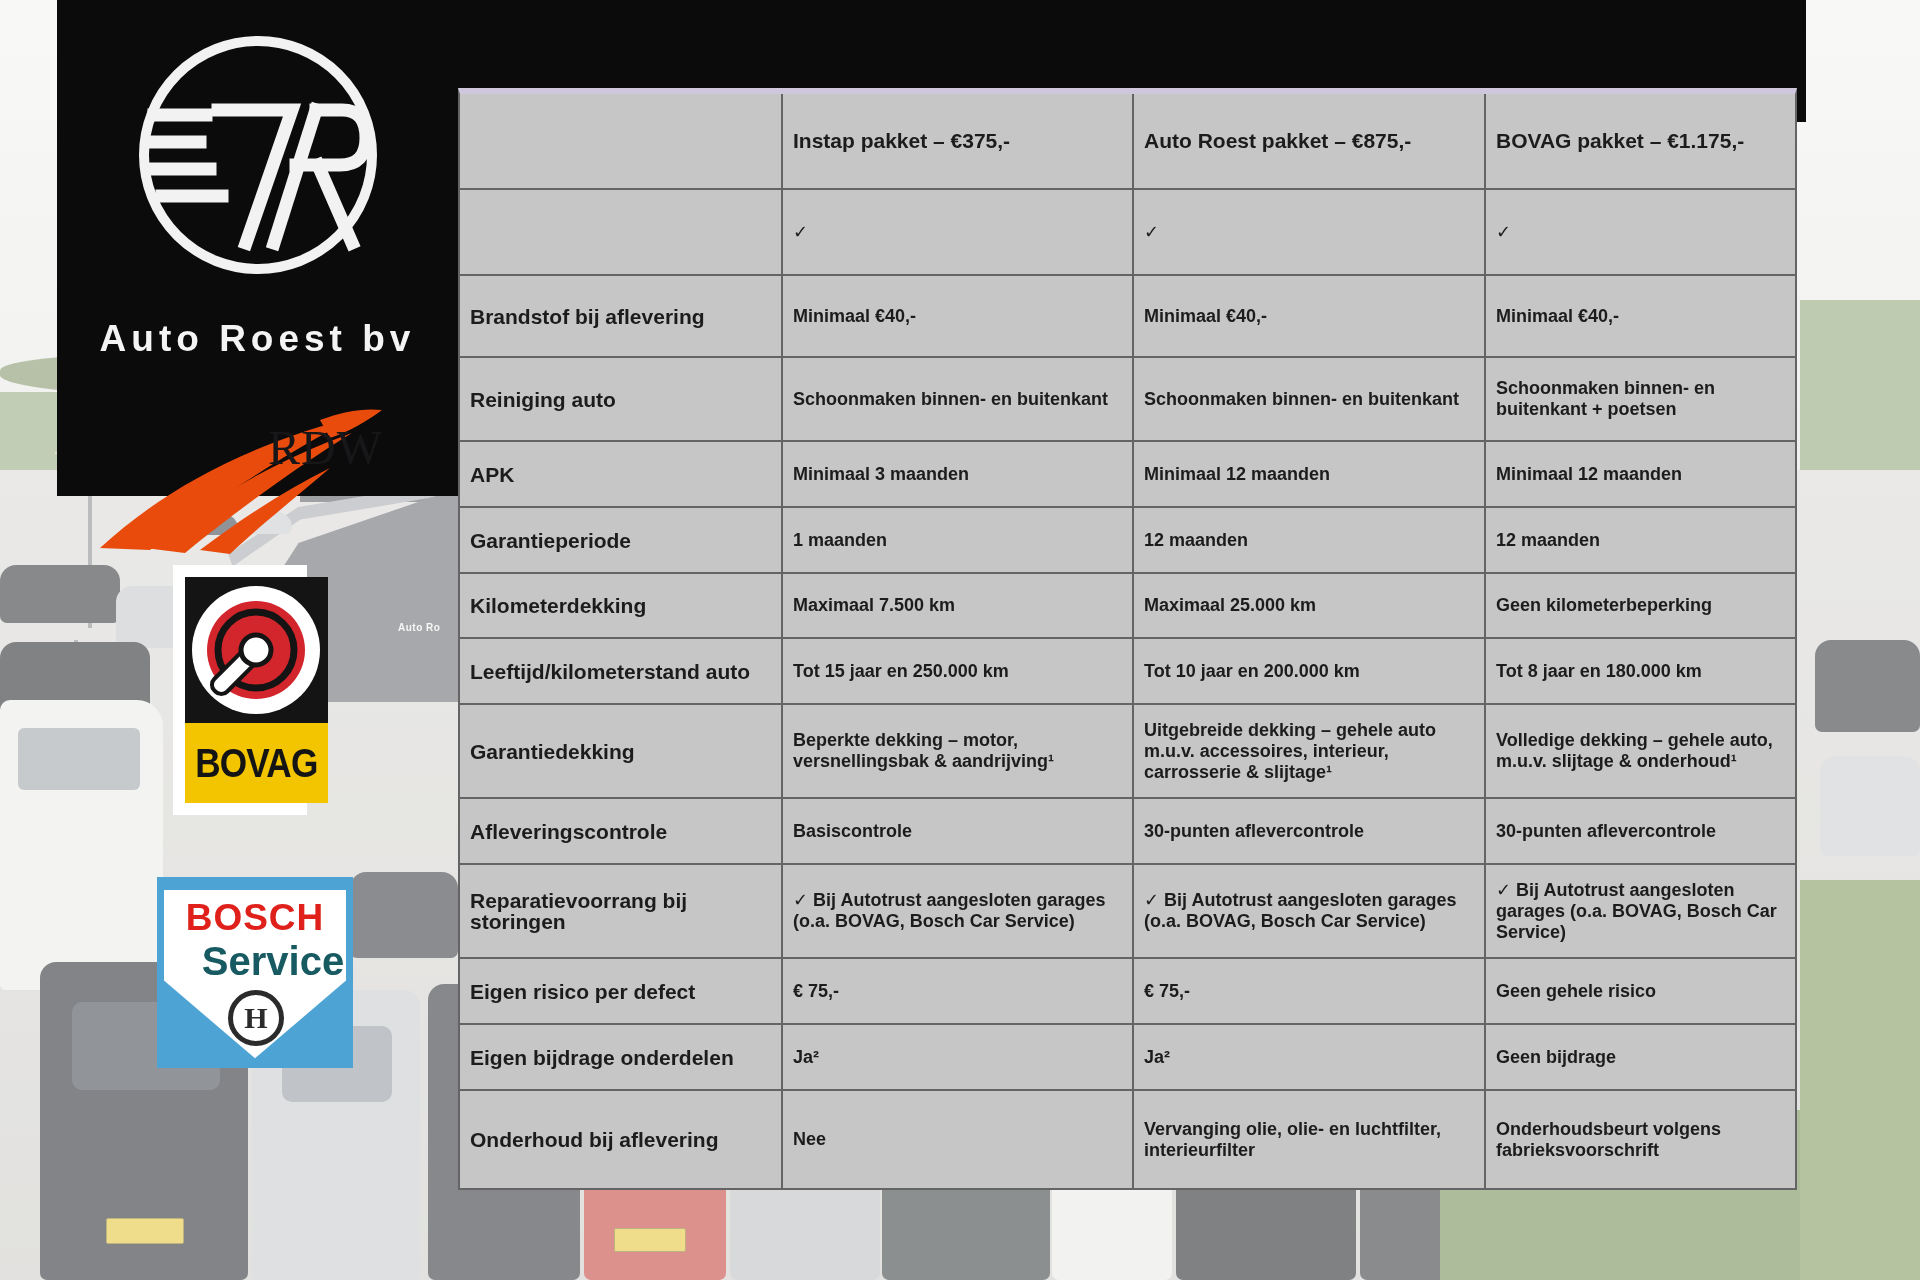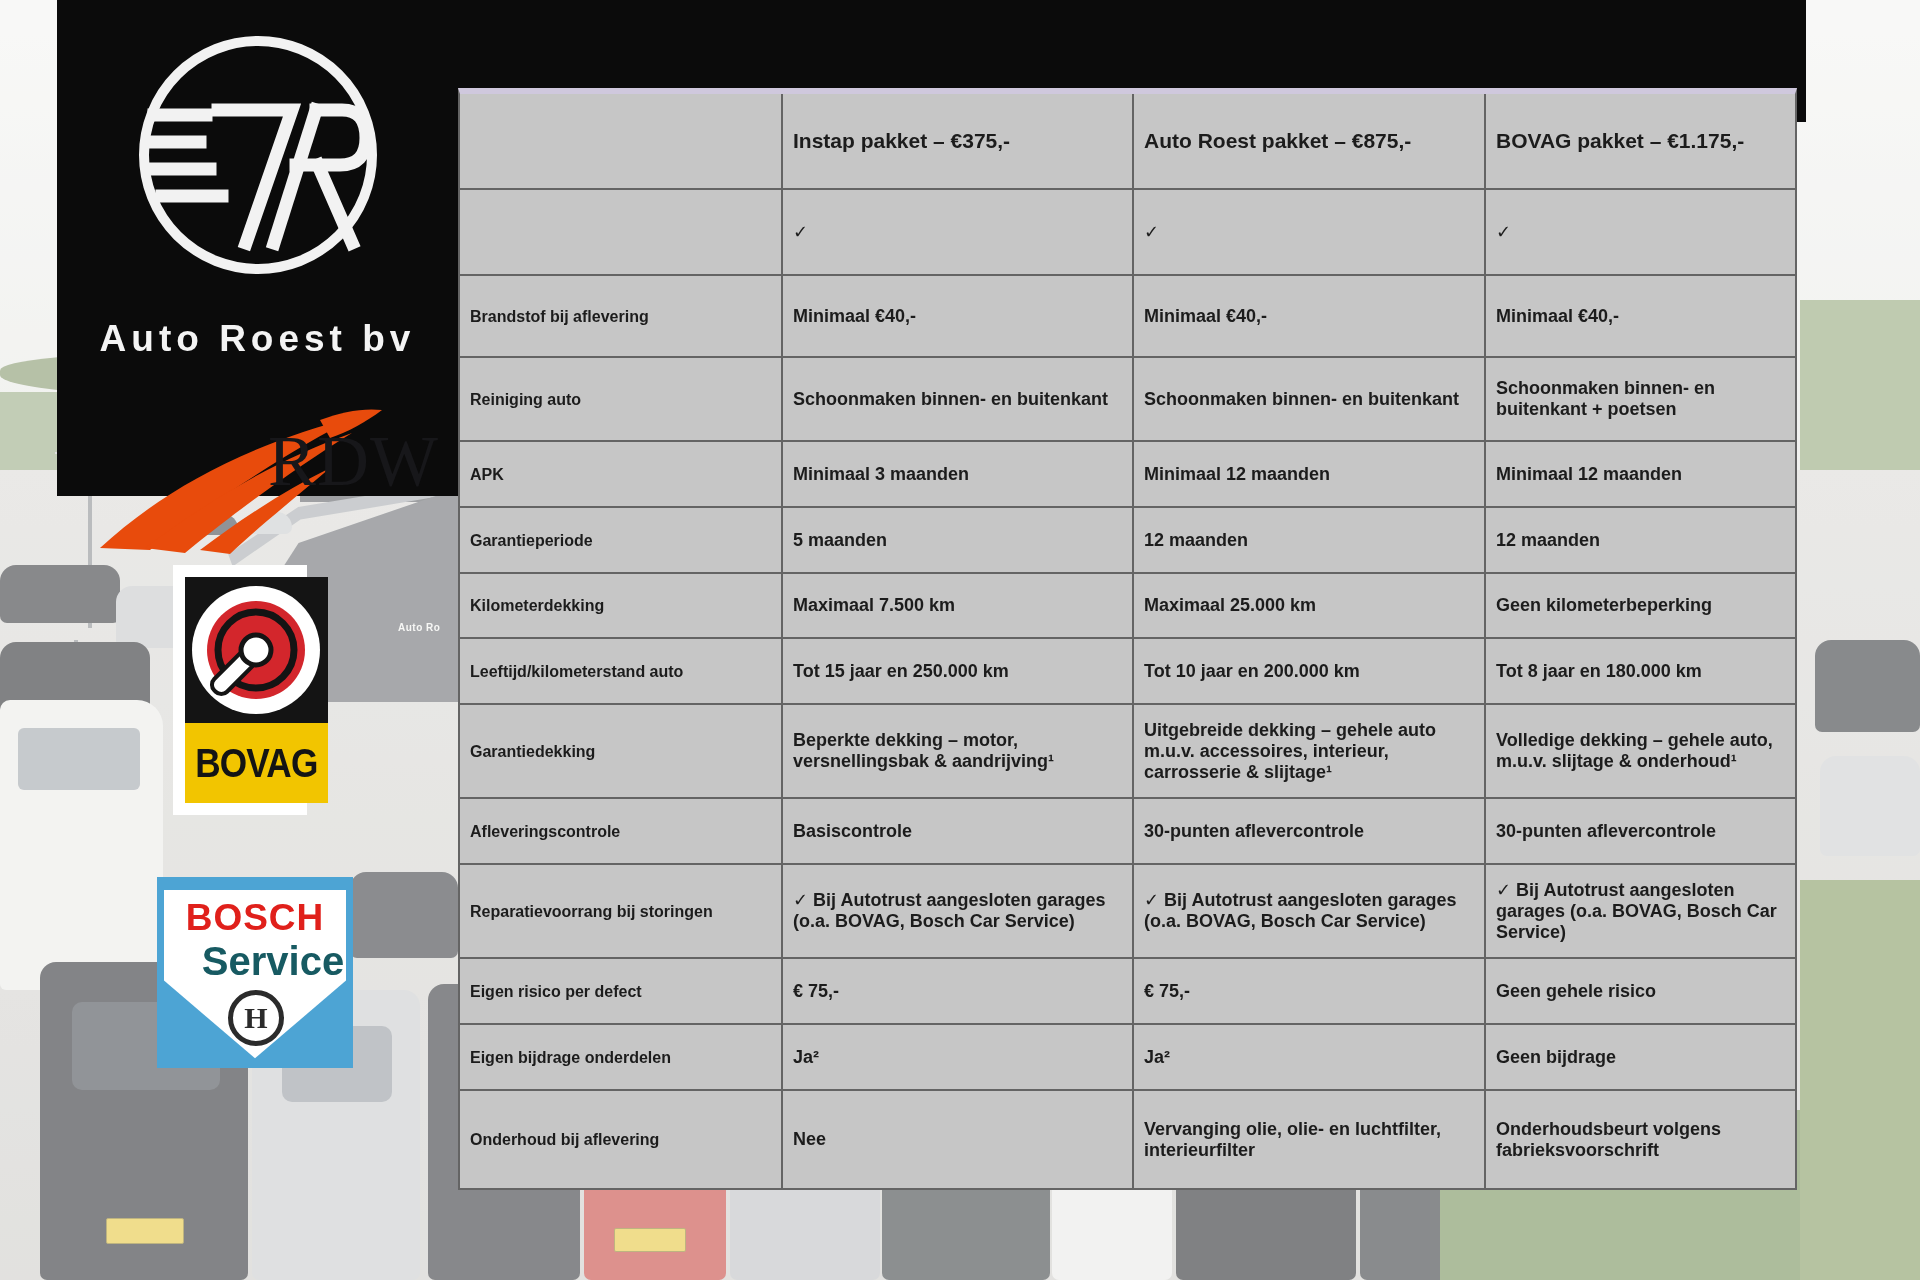--- a/index.html
+++ b/index.html
@@ -33,21 +33,21 @@
   
   #band{position:absolute;left:458px;top:0;width:1348px;height:122px;background:#0b0b0b;z-index:2;}
   #logobox{position:absolute;left:57px;top:0;width:401px;height:496px;background:#0b0b0b;z-index:2;}
   #ar-circle{position:absolute;left:76px;top:30px;width:250px;height:250px;}
   #ar-name{position:absolute;left:0;top:318px;width:401px;text-align:center;color:#f4f4f4;
            font-size:37px;font-weight:bold;letter-spacing:5px;}
 
   
   #rdw{position:absolute;left:90px;top:398px;width:370px;height:175px;z-index:3;}
   #rdw-word{position:absolute;left:178px;top:22px;font-family:"Liberation Serif","DejaVu Serif",serif;
-            font-size:72px;color:#17171a;letter-spacing:1px;}
+            font-size:48px;color:#17171a;letter-spacing:1px;}
   #bovag{position:absolute;left:173px;top:565px;width:134px;height:250px;background:#ffffff;z-index:3;
          box-sizing:border-box;padding:12px;}
   #bovag-emblem{width:143px;height:146px;background:#141414;position:relative;}
   #bovag-band{width:143px;height:80px;background:#f2c500;display:flex;align-items:center;justify-content:center;}
   #bovag-band span{font-size:40px;font-weight:bold;color:#141414;letter-spacing:-1px;transform:scaleX(.88);}
   #bosch{position:absolute;left:157px;top:877px;width:196px;height:191px;background:#4da4d4;z-index:3;}
   #bosch-shield{position:absolute;left:7px;top:0;width:182px;height:185px;background:#ffffff;
                 clip-path:polygon(0% 7%,100% 7%,100% 56%,50% 98%,0% 56%);}
   #bosch-b{position:absolute;left:0;top:20px;width:196px;text-align:center;color:#e0201b;
            font-size:37px;font-weight:bold;letter-spacing:1px;}
@@ -58,21 +58,21 @@
              font-family:"Liberation Serif","DejaVu Serif",serif;font-size:30px;font-weight:bold;color:#2b2b2b;}
 
   
   #pkg{position:absolute;left:458px;top:88px;z-index:4;
        display:grid;grid-template-columns:321px 349px 350px 309px;
        grid-template-rows:94px 84px 80px 82px 64px 64px 63px 64px 92px 64px 92px 64px 64px 97px;
        gap:2px;background:#646464;border:2px solid #646464;border-top:6px solid #cfc8dd;}
   #pkg > div{background:#c6c6c6;color:#1c1c1c;display:flex;align-items:center;
              padding:0 10px;box-sizing:border-box;font-weight:bold;font-size:18px;line-height:21px;}
   #pkg .hd{font-size:21px;line-height:24px;}
-  #pkg .lbl{font-size:16px;}
+  #pkg .lbl{font-size:21px;}
 </style>
 </head>
 <body>
 
 <div id="canvas">
 
   <div id="scene">
     <div class="abs sky"></div>
     <div class="abs trees-l"></div>
     <div class="abs field-l"></div>
@@ -197,21 +197,21 @@
     <div class="val">Schoonmaken binnen- en buitenkant</div>
     <div class="val">Schoonmaken binnen- en buitenkant</div>
     <div class="val">Schoonmaken binnen- en buitenkant + poetsen</div>
 
     <div class="lbl">APK</div>
     <div class="val">Minimaal 3 maanden</div>
     <div class="val">Minimaal 12 maanden</div>
     <div class="val">Minimaal 12 maanden</div>
 
     <div class="lbl">Garantieperiode</div>
-    <div class="val">5 maanden</div>
+    <div class="val">1 maanden</div>
     <div class="val">12 maanden</div>
     <div class="val">12 maanden</div>
 
     <div class="lbl">Kilometerdekking</div>
     <div class="val">Maximaal 7.500 km</div>
     <div class="val">Maximaal 25.000 km</div>
     <div class="val">Geen kilometerbeperking</div>
 
     <div class="lbl">Leeftijd/kilometerstand auto</div>
     <div class="val">Tot 15 jaar en 250.000 km</div>

